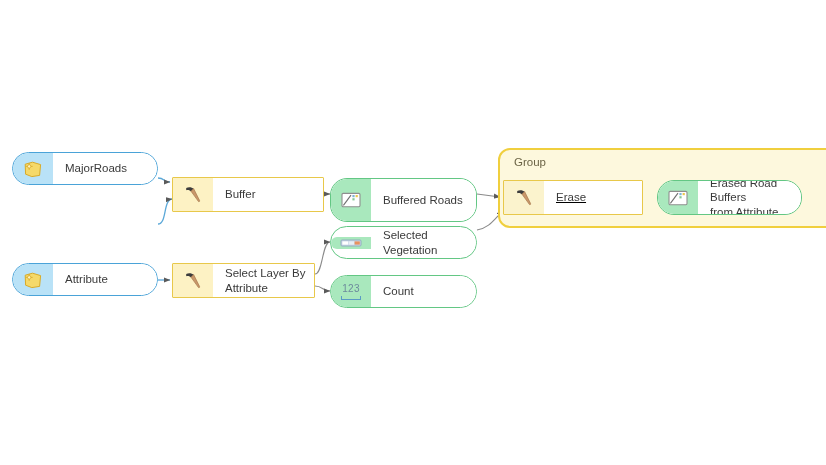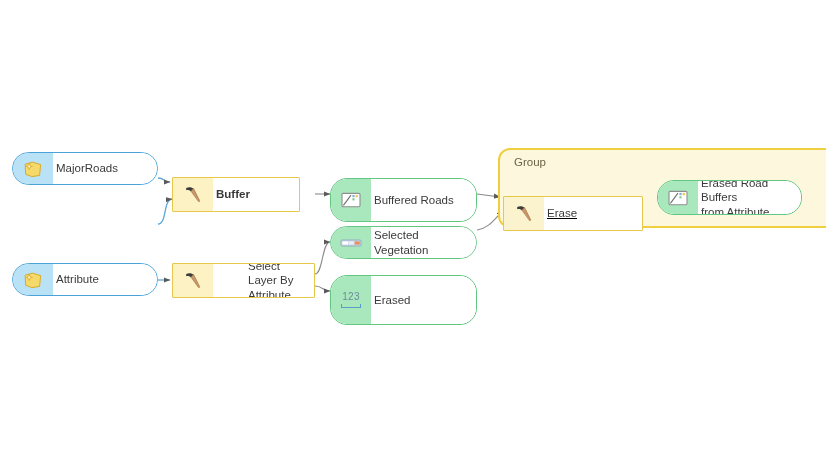--- a/index.html
+++ b/index.html
@@ -45,21 +45,21 @@
     width: 40px;
     display: flex;
     align-items: center;
     justify-content: center;
     box-sizing: border-box;
   }
   .node .label-cell {
     flex: 1 1 auto;
     display: flex;
     align-items: center;
-    padding-left: 3px;
+    padding-left: 12px;
     padding-right: 8px;
     font-size: 11.5px;
     color: #3a3a3a;
     line-height: 1.25;
     background: #ffffff;
     box-sizing: border-box;
   }
 
   
   .node.var-input {
@@ -229,41 +229,41 @@
     <div class="icon-cell">
       <svg class="glyph" width="22" height="20" viewBox="0 0 22 20">
         <path d="M3.2 5.2 L10.5 3.2 L18.6 5.6 L17.6 16.4 L9.8 17.6 L3.6 15.2 Z" fill="#f5d96a" stroke="#d9ab29" stroke-width="1"></path>
         <circle cx="7.2" cy="7.4" r="1.7" fill="#fdf3c4" stroke="#d9ab29" stroke-width="0.8"></circle>
         <path d="M7.2 4.3 L7.2 5.5 M7.2 9.3 L7.2 10.5 M4.1 7.4 L5.3 7.4 M9.1 7.4 L10.3 7.4" stroke="#d9ab29" stroke-width="0.8" stroke-linecap="round"></path>
       </svg>
     </div>
     <div class="label-cell">Attribute</div>
   </div>
 
-  <div class="node tool" style="left:172px; top:177px; width:128px; height:35px;font-weight:bold;">
+  <div class="node tool" style="left:172px; top:177px; width:152px; height:35px;">
     <div class="icon-cell">
       <svg class="glyph" width="22" height="22" viewBox="0 0 22 22">
         <path d="M4.2 4.0 C6.6 2.6 10.0 3.0 11.8 5.0 L9.2 7.6 C8.0 6.2 6.0 5.6 4.2 6.2 Z" fill="#3c3c3c"></path>
         <path d="M9.0 7.2 L11.6 4.6 L17.6 16.6 C17.9 17.3 17.2 18.0 16.5 17.6 Z" fill="#c9976a" stroke="#a87b4f" stroke-width="0.7"></path>
       </svg>
     </div>
     <div class="label-cell">Buffer</div>
   </div>
 
-  <div class="node tool" style="left:172px; top:263px; width:143px; height:35px;gap:32px;">
+  <div class="node tool" style="left:172px; top:263px; width:143px; height:35px;">
     <div class="icon-cell">
       <svg class="glyph" width="22" height="22" viewBox="0 0 22 22">
         <path d="M4.2 4.0 C6.6 2.6 10.0 3.0 11.8 5.0 L9.2 7.6 C8.0 6.2 6.0 5.6 4.2 6.2 Z" fill="#3c3c3c"></path>
         <path d="M9.0 7.2 L11.6 4.6 L17.6 16.6 C17.9 17.3 17.2 18.0 16.5 17.6 Z" fill="#c9976a" stroke="#a87b4f" stroke-width="0.7"></path>
       </svg>
     </div>
     <div class="label-cell">Select Layer By Attribute</div>
   </div>
 
-  <div class="node tool in-group" style="left:503px; top:196px; width:140px; height:35px;text-decoration:underline;">
+  <div class="node tool in-group" style="left:503px; top:180px; width:140px; height:35px;text-decoration:underline;">
     <div class="icon-cell">
       <svg class="glyph" width="22" height="22" viewBox="0 0 22 22">
         <path d="M4.2 4.0 C6.6 2.6 10.0 3.0 11.8 5.0 L9.2 7.6 C8.0 6.2 6.0 5.6 4.2 6.2 Z" fill="#3c3c3c"></path>
         <path d="M9.0 7.2 L11.6 4.6 L17.6 16.6 C17.9 17.3 17.2 18.0 16.5 17.6 Z" fill="#c9976a" stroke="#a87b4f" stroke-width="0.7"></path>
       </svg>
     </div>
     <div class="label-cell">Erase</div>
   </div>
 
   <div class="node var-output" style="left:330px; top:178px; width:147px; height:44px;">
@@ -272,40 +272,40 @@
         <rect x="2" y="2.4" width="18" height="13.4" rx="1.2" fill="#ffffff" stroke="#8e8e8e" stroke-width="1.1"></rect>
         <path d="M3.4 14.4 L11.0 4.2" stroke="#6f6f6f" stroke-width="1.1"></path>
         <rect x="12.4" y="4.0" width="2.2" height="2.2" fill="#7fb4d8"></rect>
         <rect x="15.6" y="4.0" width="2.2" height="2.2" fill="#e8c84a"></rect>
         <rect x="12.4" y="7.2" width="2.2" height="2.2" fill="#87c896"></rect>
       </svg>
     </div>
     <div class="label-cell">Buffered Roads</div>
   </div>
 
-  <div class="node var-output" style="left:330px; top:226px; width:147px; height:33px;">
+  <div class="node var-output" style="left:330px; top:226px; width:147px; height:33px;align-items:center;">
     <div class="icon-cell">
       <svg class="glyph" width="22" height="12" viewBox="0 0 22 12">
         <rect x="1" y="3" width="20" height="6" rx="1" fill="#ccd9e8" stroke="#8fa7bd" stroke-width="0.9"></rect>
         <rect x="2.4" y="4.4" width="5.6" height="3.2" fill="#ffffff"></rect>
         <rect x="8.6" y="4.4" width="5.4" height="3.2" fill="#e8eef5"></rect>
         <rect x="14.6" y="4.4" width="5.2" height="3.2" fill="#e8915f"></rect>
       </svg>
     </div>
     <div class="label-cell">Selected Vegetation</div>
   </div>
 
-  <div class="node var-output" style="left:330px; top:275px; width:147px; height:50px;">
+  <div class="node var-output" style="left:330px; top:275px; width:147px; height:33px;">
     <div class="icon-cell">
       <div class="num-icon">
         <span class="digits">123</span>
         <span class="rule"></span>
       </div>
     </div>
-    <div class="label-cell">Erased</div>
+    <div class="label-cell">Count</div>
   </div>
 
   <div class="node var-output" style="left:657px; top:180px; width:145px; height:35px; z-index:6;">
     <div class="icon-cell">
       <svg class="glyph" width="22" height="18" viewBox="0 0 22 18">
         <rect x="2" y="2.4" width="18" height="13.4" rx="1.2" fill="#ffffff" stroke="#8e8e8e" stroke-width="1.1"></rect>
         <path d="M3.4 14.4 L11.0 4.2" stroke="#6f6f6f" stroke-width="1.1"></path>
         <rect x="12.4" y="4.0" width="2.2" height="2.2" fill="#7fb4d8"></rect>
         <rect x="15.6" y="4.0" width="2.2" height="2.2" fill="#e8c84a"></rect>
         <rect x="12.4" y="7.2" width="2.2" height="2.2" fill="#87c896"></rect>

